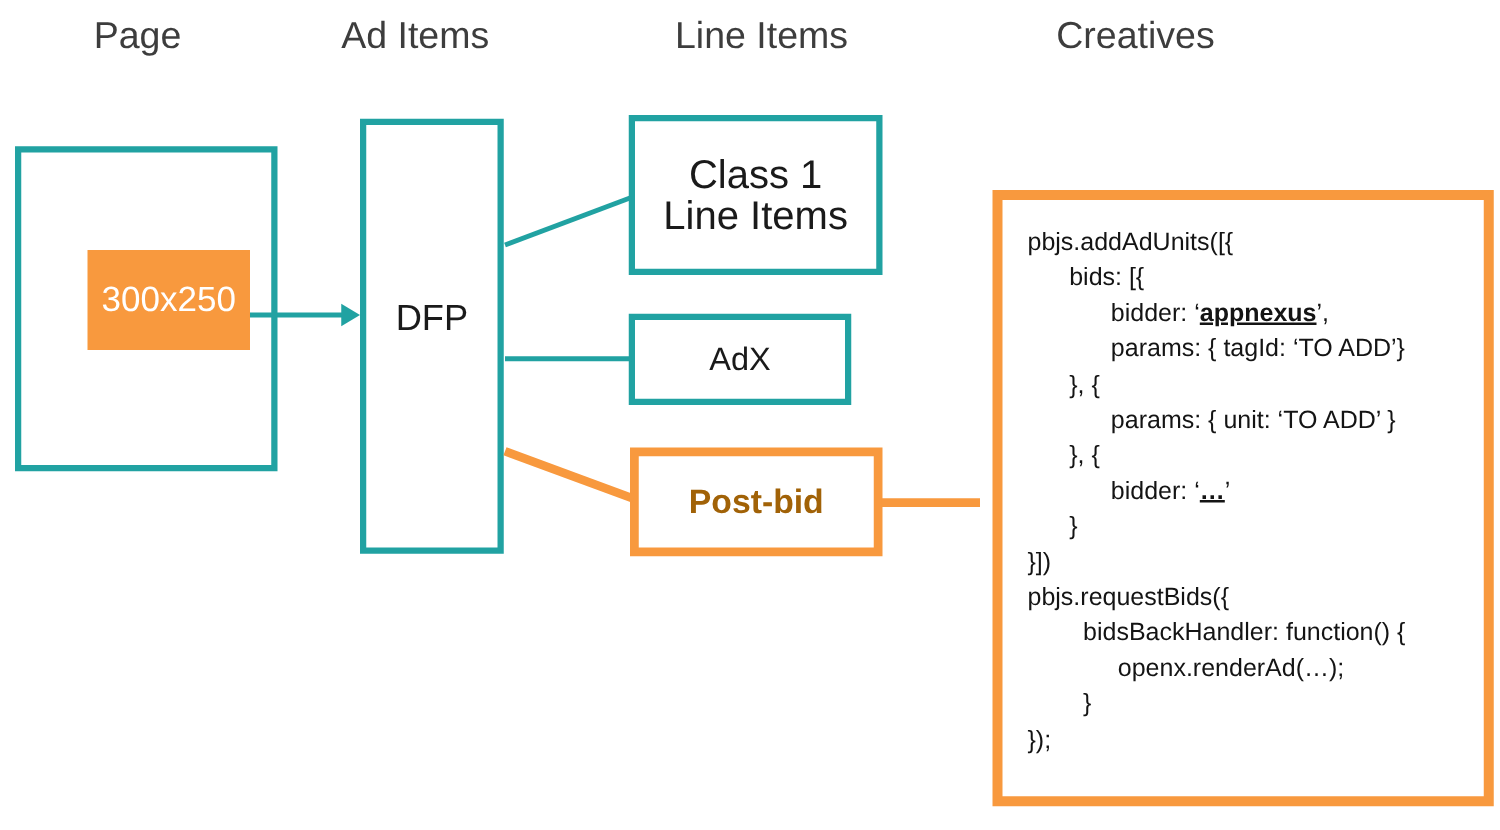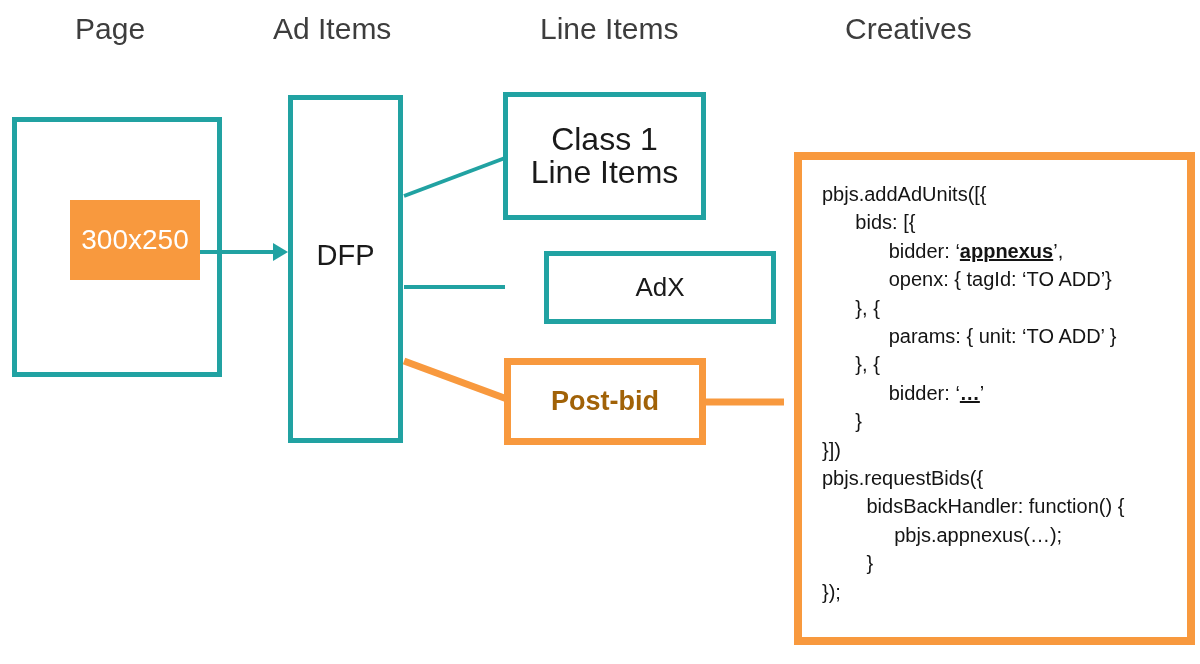--- a/index.html
+++ b/index.html
@@ -42,21 +42,21 @@
     left: 70px; top: 200px; width: 130px; height: 80px;
     background: var(--orange);
     display: flex; align-items: center; justify-content: center;
     z-index: 1;
   }
   .ad-slot span { color: #ffffff; font-size: 28px; }
   .dfp-box { left: 288px; top: 95px; width: 115px; height: 348px; }
   .dfp-box span { font-size: 29px; color: #1a1a1a; position: relative; top: -14px; }
   .class1-box { left: 503px; top: 92px; width: 203px; height: 128px; flex-direction: column; }
   .class1-box span { font-size: 32px; color: #1a1a1a; line-height: 33px; }
-  .adx-box { left: 503px; top: 251px; width: 232px; height: 73px; margin-left: 41px; }
+  .adx-box { left: 503px; top: 251px; width: 178px; height: 73px; }
   .adx-box span { font-size: 26px; color: #1a1a1a; }
   .postbid-box { left: 504px; top: 358px; width: 202px; height: 87px; border: 7px solid var(--orange); }
   .postbid-box span { font-size: 27px; font-weight: 700; color: #a16207; }
   .code-box {
     position: absolute;
     left: 794px; top: 152px; width: 401px; height: 493px;
     border: 8px solid var(--orange);
     background: #ffffff;
     z-index: 1;
   }
@@ -108,30 +108,30 @@
   </div>
   <div class="box postbid-box">
     <span>Post-bid</span>
   </div>
 
   <div class="code-box">
     <div class="code-content">
         <div class="code-line"><span>pbjs.addAdUnits([{</span></div>
         <div class="code-line"><span>      bids: [{</span></div>
         <div class="code-line"><span>            bidder: ‘</span><span class="b">appnexus</span><span>’,</span></div>
-        <div class="code-line"><span>            openx: { tagId: ‘TO ADD’}</span></div>
+        <div class="code-line"><span>            params: { tagId: ‘TO ADD’}</span></div>
         <div class="code-line"><span>      }, {</span></div>
         <div class="code-line"><span>            params: { unit: ‘TO ADD’ }</span></div>
         <div class="code-line"><span>      }, {</span></div>
         <div class="code-line"><span>            bidder: ‘</span><span class="b">…</span><span>’</span></div>
         <div class="code-line"><span>      }</span></div>
         <div class="code-line"><span>}])</span></div>
         <div class="code-line"><span>pbjs.requestBids({</span></div>
         <div class="code-line"><span>        bidsBackHandler: function() {</span></div>
-        <div class="code-line"><span>             pbjs.appnexus(…);</span></div>
+        <div class="code-line"><span>             openx.renderAd(…);</span></div>
         <div class="code-line"><span>        }</span></div>
         <div class="code-line"><span>});</span></div>
       </div>
   </div>
 
   <svg class="connectors" viewBox="0 0 1200 664">
     <line class="teal-line" x1="200" y1="252" x2="276" y2="252"></line>
     <polygon class="teal-fill" points="273,243 288,252 273,261"></polygon>
     <line class="teal-line" x1="404" y1="196" x2="505" y2="158"></line>
     <line class="teal-line" x1="404" y1="287" x2="505" y2="287"></line>

